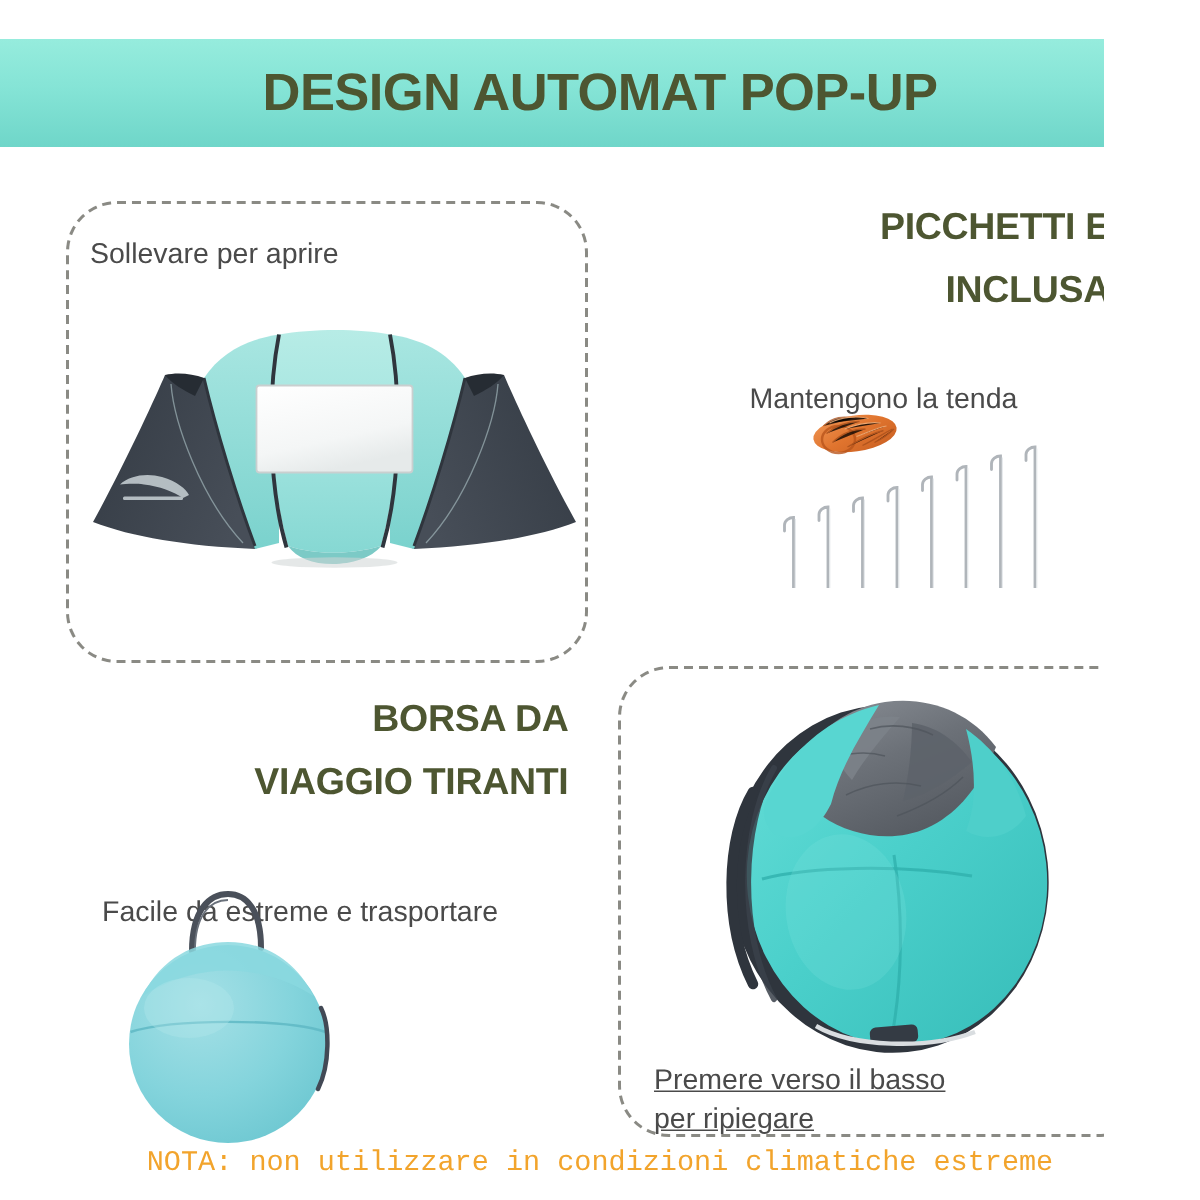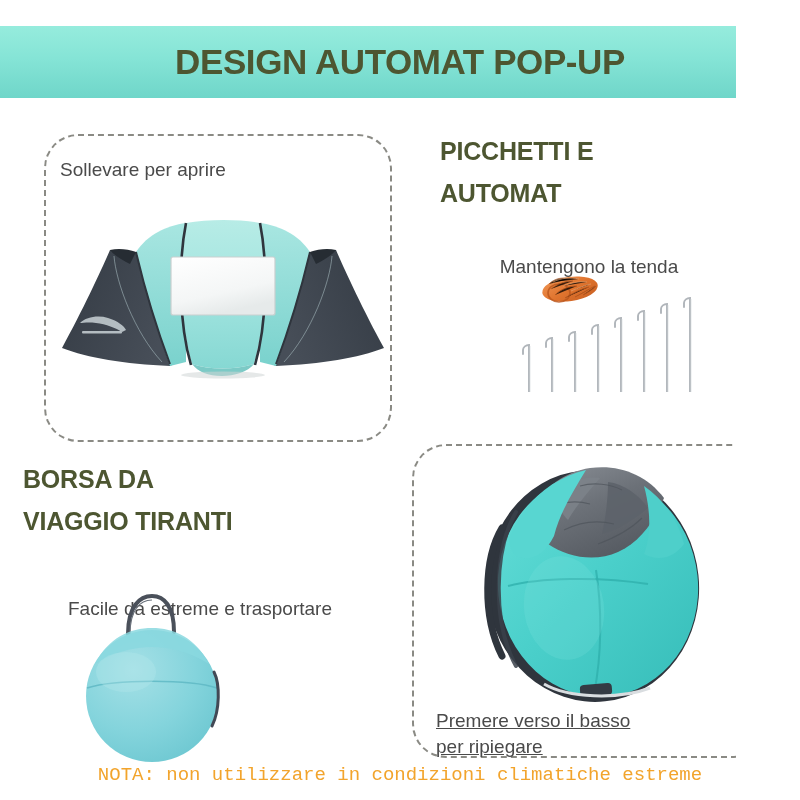--- a/index.html
+++ b/index.html
@@ -67,21 +67,21 @@
     font-size: 19px;
     line-height: 26px;
     text-align: left;
   }
   .section-title {
     position: absolute;
     color: #4d5631;
     font-weight: bold;
     font-size: 25px;
     line-height: 42px;
-    text-align: left;
+    text-align: right;
     letter-spacing: -0.2px;
   }
   .section-sub {
     position: absolute;
     color: #4a4a4a;
     font-size: 19px;
     line-height: 25px;
     text-align: center;
     margin-top: 48px;
   }
@@ -180,21 +180,21 @@
         <path d="M0,6 C6,0 18,-2 28,1 C38,4 44,9 46,13 L42,15 C36,11 26,7 16,6 C8,5 3,6 0,6 Z" fill="#c9d2d6"></path>
         <rect x="2" y="14" width="40" height="2.4" rx="1" fill="#c9d2d6"></rect>
       </g>
 
       <ellipse cx="165" cy="163" rx="42" ry="3.5" fill="#cfd6d6" opacity="0.55"></ellipse>
     </svg>
   </div>
 
   <div id="title-pegs" class="section-title">
     <div>PICCHETTI E</div>
-    <div>AUTOMAT</div>
+    <div>INCLUSA</div>
   </div>
 
   <div id="sub-pegs" class="section-sub">
     <div>Mantengono la tenda</div>
   </div>
 
   <div id="illus-pegs" class="illus">
     <svg viewBox="0 0 200 130" width="200" height="130" xmlns="http://www.w3.org/2000/svg">
       <defs>
         <linearGradient id="ropeG" x1="0" y1="0" x2="1" y2="1">

